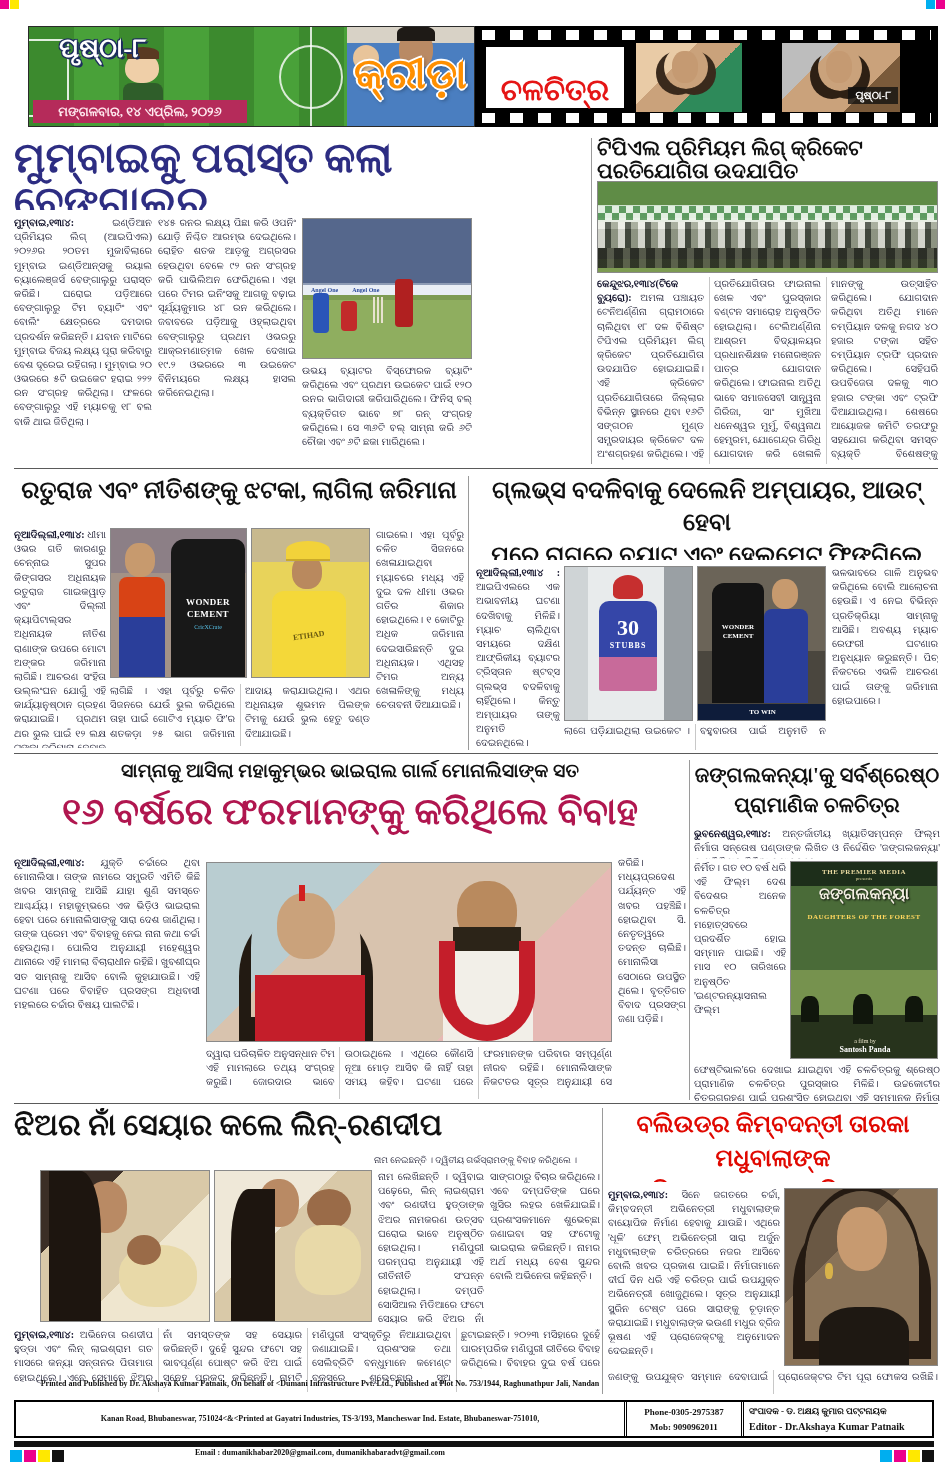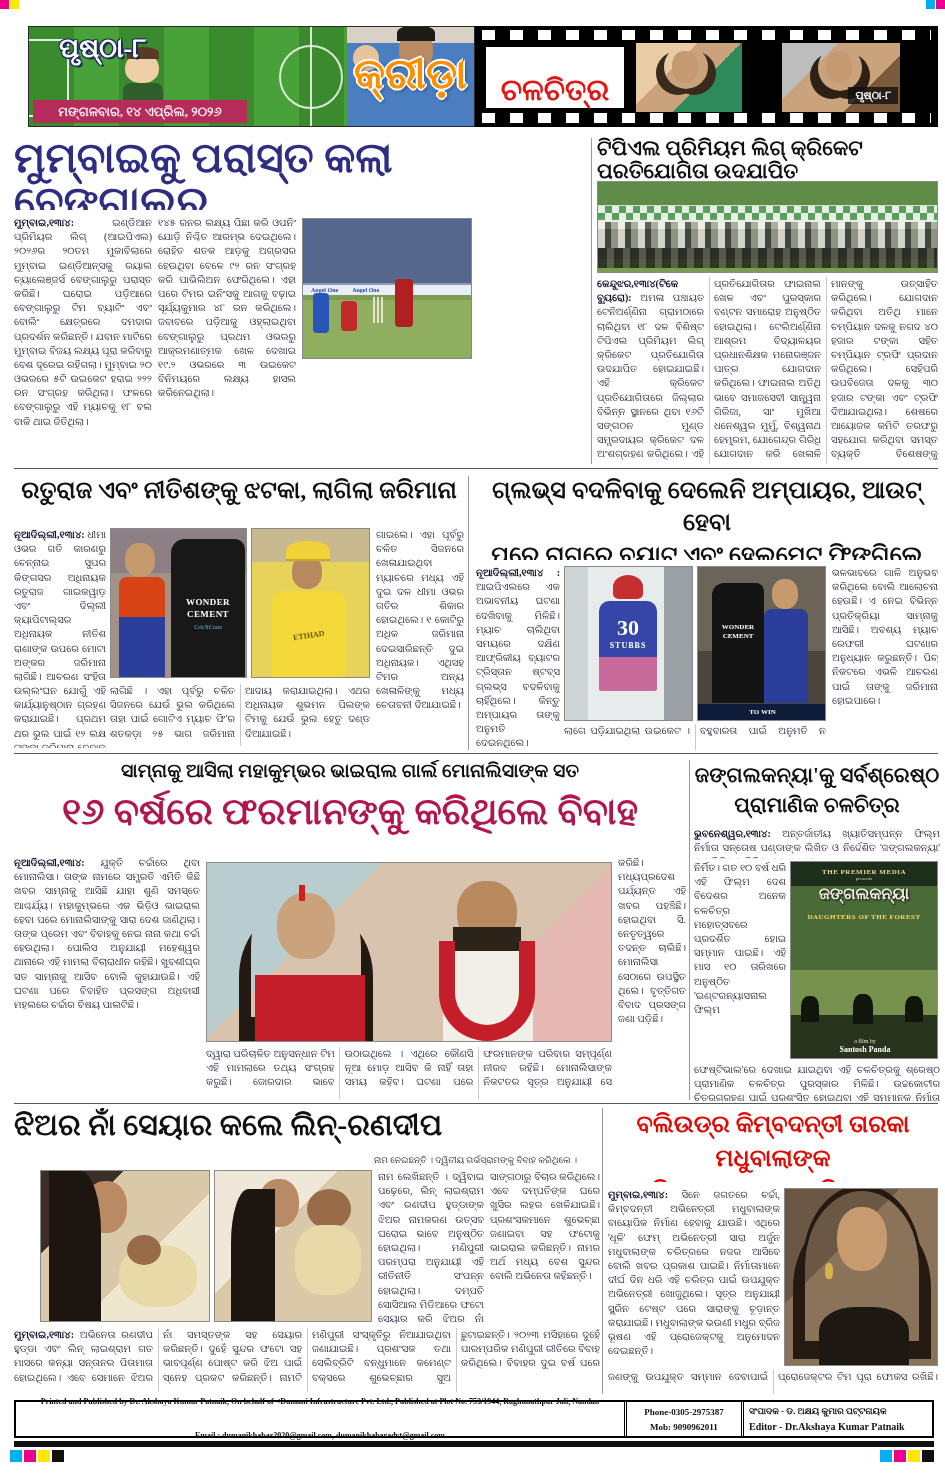--- a/index.html
+++ b/index.html
@@ -104,20 +104,21 @@
        background:linear-gradient(180deg,#55678c 0 46%,#8e9cb5 46% 52%,#7d9b52 52% 58%,#8fae5f 58% 100%);">
     <div class="abs" style="left:0;top:66px;width:170px;height:10px;background:#e9eef5;color:#2a4a9a;font-size:6px;font-weight:700;display:flex;align-items:center;gap:14px;padding-left:8px;">
       <span>Angel One</span>
       <span>Angel One</span>
     </div>
     <div class="abs" style="left:38px;top:82px;width:16px;height:30px;background:#c22a2a;border-radius:4px;"></div>
     <div class="abs" style="left:92px;top:60px;width:18px;height:48px;background:#b02020;border-radius:4px;"></div>
     <div class="abs" style="left:10px;top:74px;width:16px;height:40px;background:#2a55b8;border-radius:4px;"></div>
     <div class="abs" style="left:70px;top:78px;width:2px;height:26px;background:#e8e2d0;box-shadow:4px 0 0 #e8e2d0,8px 0 0 #e8e2d0;"></div>
   </div>
+  <div class="abs bt" style="left:302px;top:364px;width:170px;height:100px;">ଉଭୟ ବ୍ୟାଟର ବିସ୍ଫୋରକ ବ୍ୟାଟିଂ କରିଥିଲେ ଏବଂ ପ୍ରଥମ ଉଇକେଟ ପାଇଁ ୧୨୦ ରନର ଭାଗିଦାରୀ କରିପାରିଥିଲେ। ଫିନିସ୍ ବଲ୍ ବ୍ୟକ୍ତିଗତ ଭାବେ ୭୮ ରନ୍ ସଂଗ୍ରହ କରିଥିଲେ। ସେ ୩୬ଟି ବଲ୍ ସାମ୍ନା କରି ୬ଟି ଚୌକା ଏବଂ ୬ଟି ଛକା ମାରିଥିଲେ।</div>
 
   <div class="vr abs" style="left:591px;top:138px;height:326px;"></div>
 
   <div class="abs hl h-black" style="left:597px;top:137px;width:341px;height:42px;font-size:21px;line-height:1.1;">ଟିପିଏଲ ପ୍ରିମିୟମ ଲିଗ୍ କ୍ରିକେଟ ପ୍ରତିଯୋଗିତା ଉଦଯାପିତ</div>
   <div class="abs ph" style="left:597px;top:181px;width:341px;height:92px;
        background:linear-gradient(180deg,#5f8c46 0 26%,#cfe2cd 26% 40%,#e8eee4 40% 52%,#59604f 52% 86%,#7d9b52 86% 100%);">
     <div class="abs" style="left:0;top:24px;width:341px;height:14px;background:repeating-conic-gradient(#2e7d32 0 25%,#eaf4ea 0 50%) 0 0/14px 14px;opacity:.7;"></div>
     <div class="abs" style="left:0;top:40px;width:341px;height:26px;background:repeating-linear-gradient(90deg,#f0f0ea 0 7px,#3a3f36 7px 13px,#9aa08e 13px 20px);opacity:.8;"></div>
     <div class="abs" style="left:0;top:66px;width:341px;height:20px;background:repeating-linear-gradient(90deg,#23251f 0 9px,#55584a 9px 16px);opacity:.85;"></div>
   </div>
@@ -271,20 +272,21 @@
     <div class="abs" style="left:52px;top:18px;width:50px;height:64px;background:#c8997040;border-radius:46%;background:#c79a70;"></div>
     <div class="abs" style="left:20px;top:2px;width:114px;height:150px;border-radius:50% 50% 0 0;box-shadow:-16px 22px 0 -4px #241a12,16px 22px 0 -4px #241a12,0 -4px 0 2px #241a12;"></div>
     <div class="abs" style="left:34px;top:118px;width:90px;height:60px;background:#1e1812;border-radius:40% 40% 0 0;"></div>
     <div class="abs" style="left:40px;top:74px;width:8px;height:16px;background:#d8b24a;border-radius:40%;"></div>
   </div>
   <div class="abs bt cols2" style="left:608px;top:1370px;width:330px;height:24px;">ଜଣଙ୍କୁ ଉପଯୁକ୍ତ ସମ୍ମାନ ଦେବାପାଇଁ ପ୍ରୋଜେକ୍ଟର ଟିମ ପୂରା ଫୋକସ ରଖିଛି। ପରଦାରେ ମଧୁବାଲାଙ୍କ ଜୀବନୀ ଦେଖିବାକୁ ପ୍ରଶଂସକ ଅପେକ୍ଷାରେ ଅଛନ୍ତି। ଖୁବଶୀଘ୍ର ସ୍କ୍ରିପ୍ଟ ଚୂଡ଼ାନ୍ତ ହେବା ପରେ ସୁଟିଂ ଆରମ୍ଭ ହେବ ବୋଲି ସୂତ୍ରରୁ ଜଣାପଡ଼ିଛି।</div>
 
   <div class="abs fbox" style="left:14px;top:1400px;width:920px;height:38px;">
     <div class="fcell" style="flex:1;text-align:center;font-size:8px;font-weight:700;line-height:1.3;color:#111;gap:24px;">
       <div>Printed and Published by Dr. Akshaya Kumar Patnaik, On behalf of &lt;Dumani Infrastructure Pvt. Ltd., Published at Plot No. 753/1944, Raghunathpur Jali, Nandan</div>
+      <div>Kanan Road, Bhubaneswar, 751024&lt;&amp;&lt;Printed at Gayatri Industries, TS-3/193, Mancheswar Ind. Estate, Bhubaneswar-751010,</div>
       <div>Email : dumanikhabar2020@gmail.com, dumanikhabaradvt@gmail.com</div>
     </div>
     <div class="fcell fsep" style="width:104px;text-align:center;font-size:9px;font-weight:700;color:#111;gap:5px;">
       <div>Phone-0305-2975387</div>
       <div>Mob: 9090962011</div>
     </div>
     <div class="fcell fsep" style="width:178px;font-size:9px;font-weight:700;color:#111;gap:4px;">
       <div>ସଂପାଦକ - ଡ. ଅକ୍ଷୟ କୁମାର ପଟ୍ଟନାୟକ</div>
       <div style="font-size:10px;">Editor - Dr.Akshaya Kumar Patnaik</div>
     </div>

